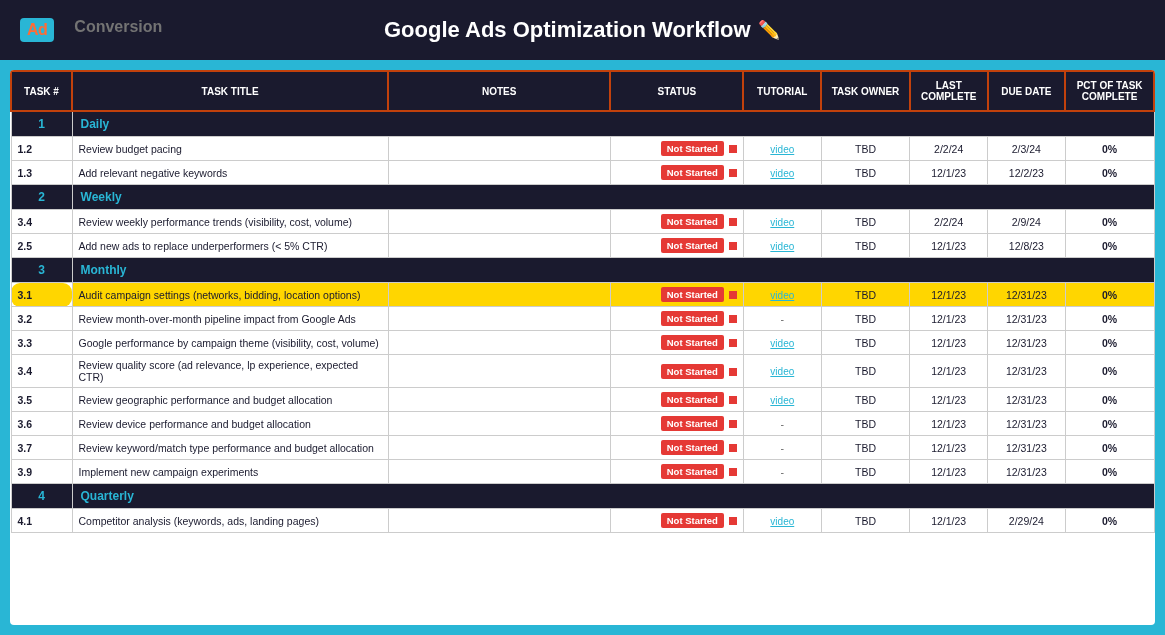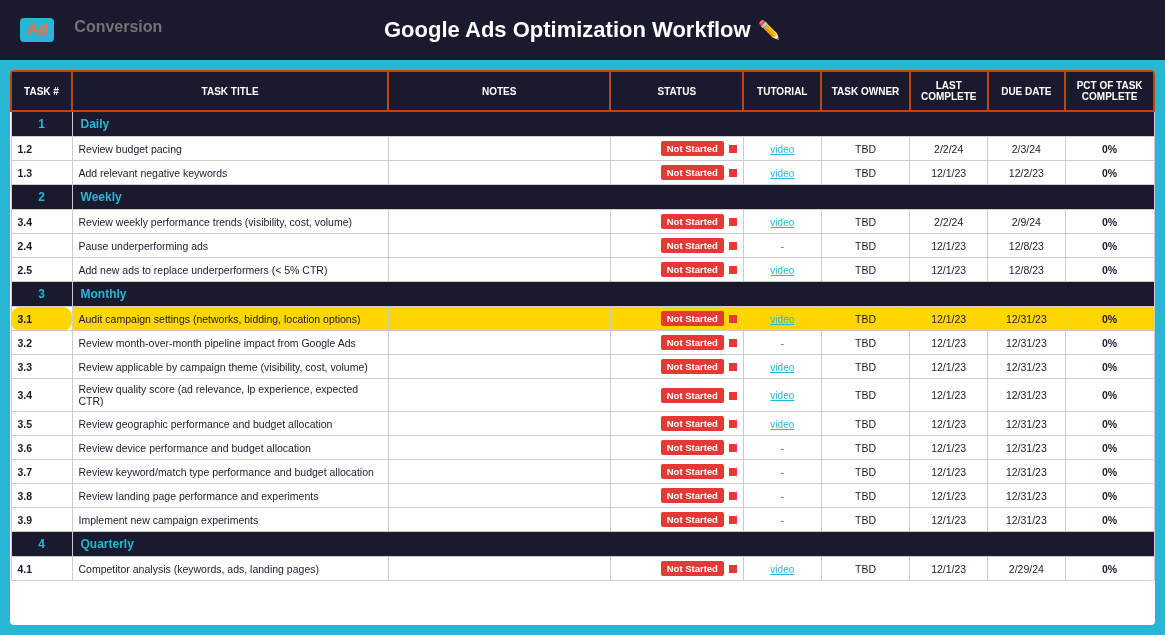--- a/index.html
+++ b/index.html
@@ -202,34 +202,20 @@
         <span class="status-not-started">Not Started</span>
         <span style="display:inline-block;width:8px;height:8px;background:#e53935;margin-left:2px;vertical-align:middle;"></span>
       </td>
       <td class="center"><a class="video-link">video</a></td>
       <td class="center">TBD</td>
       <td class="center">2/2/24</td>
       <td class="center">2/9/24</td>
       <td class="pct">0%</td>
     </tr>
         <tr>
-      <td class="task-num">2.4</td>
-      <td>Pause underperforming ads</td>
-      <td></td>
-      <td class="status-cell">
-        <span class="status-not-started">Not Started</span>
-        <span style="display:inline-block;width:8px;height:8px;background:#e53935;margin-left:2px;vertical-align:middle;"></span>
-      </td>
-      <td class="center"><span class="dash">-</span></td>
-      <td class="center">TBD</td>
-      <td class="center">12/1/23</td>
-      <td class="center">12/8/23</td>
-      <td class="pct">0%</td>
-    </tr>
-        <tr>
       <td class="task-num">2.5</td>
       <td>Add new ads to replace underperformers (&lt; 5% CTR)</td>
       <td></td>
       <td class="status-cell">
         <span class="status-not-started">Not Started</span>
         <span style="display:inline-block;width:8px;height:8px;background:#e53935;margin-left:2px;vertical-align:middle;"></span>
       </td>
       <td class="center"><a class="video-link">video</a></td>
       <td class="center">TBD</td>
       <td class="center">12/1/23</td>
@@ -263,21 +249,21 @@
         <span style="display:inline-block;width:8px;height:8px;background:#e53935;margin-left:2px;vertical-align:middle;"></span>
       </td>
       <td class="center"><span class="dash">-</span></td>
       <td class="center">TBD</td>
       <td class="center">12/1/23</td>
       <td class="center">12/31/23</td>
       <td class="pct">0%</td>
     </tr>
         <tr>
       <td class="task-num">3.3</td>
-      <td>Review applicable by campaign theme (visibility, cost, volume)</td>
+      <td>Google performance by campaign theme (visibility, cost, volume)</td>
       <td></td>
       <td class="status-cell">
         <span class="status-not-started">Not Started</span>
         <span style="display:inline-block;width:8px;height:8px;background:#e53935;margin-left:2px;vertical-align:middle;"></span>
       </td>
       <td class="center"><a class="video-link">video</a></td>
       <td class="center">TBD</td>
       <td class="center">12/1/23</td>
       <td class="center">12/31/23</td>
       <td class="pct">0%</td>
@@ -320,34 +306,20 @@
       </td>
       <td class="center"><span class="dash">-</span></td>
       <td class="center">TBD</td>
       <td class="center">12/1/23</td>
       <td class="center">12/31/23</td>
       <td class="pct">0%</td>
     </tr>
         <tr>
       <td class="task-num">3.7</td>
       <td>Review keyword/match type performance and budget allocation</td>
-      <td></td>
-      <td class="status-cell">
-        <span class="status-not-started">Not Started</span>
-        <span style="display:inline-block;width:8px;height:8px;background:#e53935;margin-left:2px;vertical-align:middle;"></span>
-      </td>
-      <td class="center"><span class="dash">-</span></td>
-      <td class="center">TBD</td>
-      <td class="center">12/1/23</td>
-      <td class="center">12/31/23</td>
-      <td class="pct">0%</td>
-    </tr>
-        <tr>
-      <td class="task-num">3.8</td>
-      <td>Review landing page performance and experiments</td>
       <td></td>
       <td class="status-cell">
         <span class="status-not-started">Not Started</span>
         <span style="display:inline-block;width:8px;height:8px;background:#e53935;margin-left:2px;vertical-align:middle;"></span>
       </td>
       <td class="center"><span class="dash">-</span></td>
       <td class="center">TBD</td>
       <td class="center">12/1/23</td>
       <td class="center">12/31/23</td>
       <td class="pct">0%</td>

